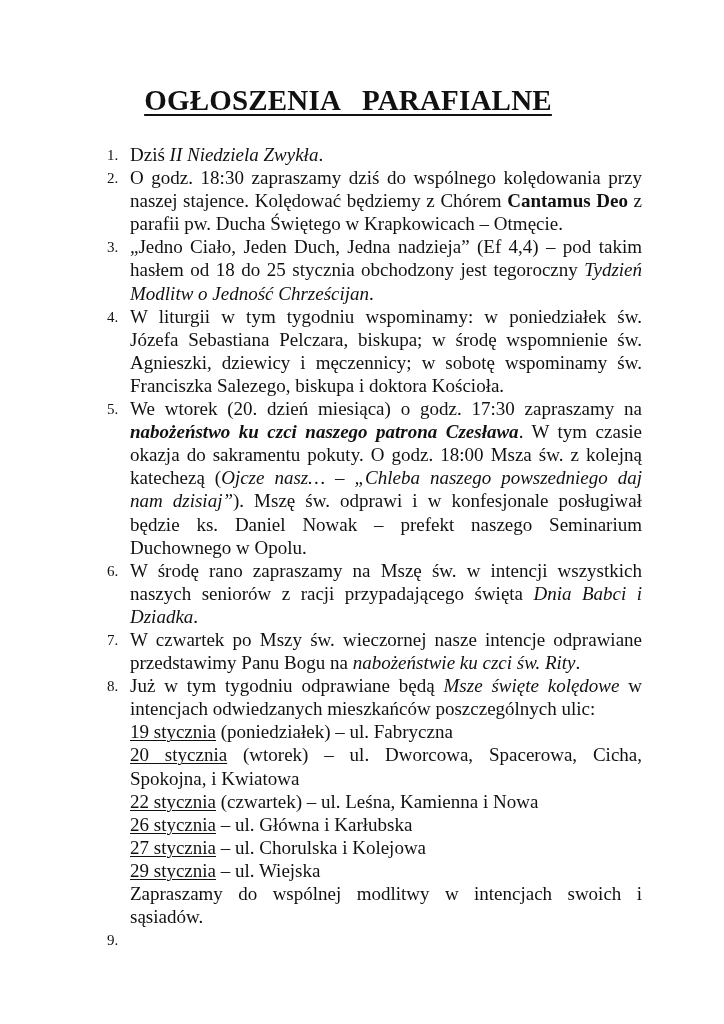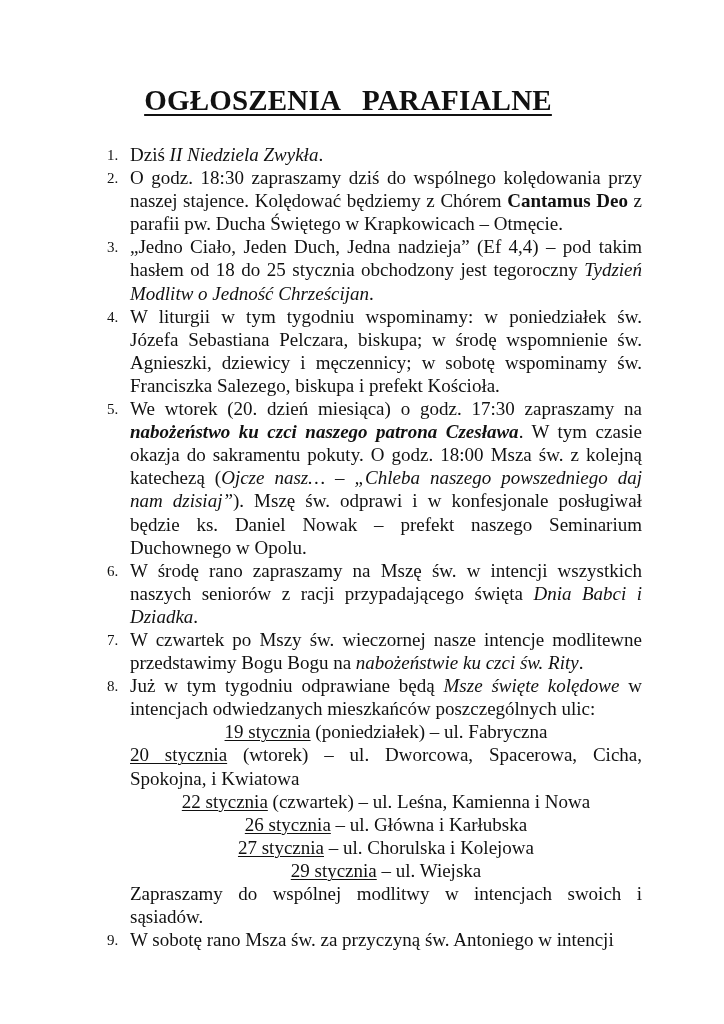--- a/index.html
+++ b/index.html
@@ -4,32 +4,32 @@
 <style>
   html, body { margin: 0; padding: 0; background: #ffffff; }
   body { width: 724px; height: 1024px; position: relative; overflow: hidden;
          font-family: "Liberation Serif", "DejaVu Serif", serif; color: #111; }
   .title { position: absolute; top: 84px; left: 0; width: 696px; text-align: center;
            font-weight: bold; font-size: 29px; text-decoration: underline;
            text-decoration-thickness: 2px; text-underline-offset: 4px; white-space: pre; letter-spacing: 0.2px; }
   ol.list { position: absolute; top: 143px; left: 107px; width: 535px; margin: 0; padding: 0; list-style: none; }
   ol.list > li { position: relative; padding-left: 23px; font-size: 19px; line-height: 23.1px; text-align: justify; }
   .num { position: absolute; left: 0; top: 1px; font-size: 15px; }
-  .sub { display: block; text-align: center; }
+  .sub { display: block; text-align: left; }
   .sub.j { text-align: justify; text-align-last: left; }
   u { text-decoration-thickness: 1px; text-underline-offset: 2px; }
 </style>
 </head>
 <body>
 
 <div class="title">OGŁOSZENIA   PARAFIALNE</div>
 
 <ol class="list" id="list">
     <li><span class="num">1.</span><span>Dziś </span><span style="font-style: italic;">II Niedziela Zwykła</span><span>.</span></li>
     <li><span class="num">2.</span><span>O godz. 18:30 zapraszamy dziś do wspólnego kolędowania przy naszej stajence. </span><span style="font-weight: normal;">Kolędować będziemy z Chórem </span><span style="font-weight: bold; ">Cantamus Deo</span><span> z parafii pw. Ducha Świętego w Krapkowicach – Otmęcie.</span></li>
     <li><span class="num">3.</span><span style="">„Jedno Ciało, Jeden Duch, Jedna nadzieja</span><span>” (Ef 4,4) – pod takim hasłem od 18 do 25 stycznia obchodzony jest tegoroczny </span><span style="font-style: italic;">Tydzień Modlitw o Jedność Chrześcijan</span><span>.</span></li>
-    <li><span class="num">4.</span><span>W liturgii w tym tygodniu wspominamy: w poniedziałek św. Józefa Sebastiana Pelczara, biskupa; w środę wspomnienie św. Agnieszki, dziewicy i męczennicy; w sobotę wspominamy św. Franciszka Salezego, biskupa i prefekt Kościoła.</span></li>
+    <li><span class="num">4.</span><span>W liturgii w tym tygodniu wspominamy: w poniedziałek św. Józefa Sebastiana Pelczara, biskupa; w środę wspomnienie św. Agnieszki, dziewicy i męczennicy; w sobotę wspominamy św. Franciszka Salezego, biskupa i doktora Kościoła.</span></li>
     <li><span class="num">5.</span><span>We wtorek (20. dzień miesiąca) o godz. 17:30 zapraszamy na </span><span style="font-weight: bold; font-style: italic;">nabożeństwo ku czci naszego patrona Czesława</span><span>. W tym czasie okazja do sakramentu pokuty. O godz. 18:00 Msza św. z kolejną katechezą (</span><span style="font-style: italic;">Ojcze nasz… – „Chleba naszego powszedniego daj nam dzisiaj”</span><span>). Mszę św. odprawi i w konfesjonale posługiwał będzie ks. Daniel Nowak – prefekt naszego Seminarium Duchownego w Opolu.</span></li>
     <li><span class="num">6.</span><span>W środę rano zapraszamy na Mszę św. w intencji wszystkich naszych seniorów z racji przypadającego święta </span><span style="font-style: italic;">Dnia Babci i Dziadka</span><span>.</span></li>
-    <li><span class="num">7.</span><span>W czwartek po Mszy św. wieczornej nasze intencje modlitewne przedstawimy Bogu Bogu na </span><span style="font-weight: normal; font-style: italic;">nabożeństwie ku czci św. Rity</span><span>.</span></li>
+    <li><span class="num">7.</span><span>W czwartek po Mszy św. wieczornej nasze intencje odprawiane przedstawimy Panu Bogu na </span><span style="font-weight: normal; font-style: italic;">nabożeństwie ku czci św. Rity</span><span>.</span></li>
     <li><span class="num">8.</span><span>Już w tym tygodniu odprawiane będą </span><span style="font-style: italic;">Msze święte kolędowe</span><span> w intencjach odwiedzanych mieszkańców poszczególnych ulic:</span><span class="sub"><u>19 stycznia</u><span> (poniedziałek) – ul. Fabryczna</span></span><span class="sub j"><u>20 stycznia</u><span> (wtorek) – ul. Dworcowa, Spacerowa, Cicha, Spokojna, i Kwiatowa</span></span><span class="sub"><u>22 stycznia</u><span> (czwartek) – ul. Leśna, Kamienna i Nowa</span></span><span class="sub"><u>26 stycznia</u><span> – ul. Główna i Karłubska</span></span><span class="sub"><u>27 stycznia</u><span> – ul. Chorulska i Kolejowa</span></span><span class="sub"><u>29 stycznia</u><span> – ul. Wiejska</span></span><span class="sub j">Zapraszamy do wspólnej modlitwy w intencjach swoich i sąsiadów.</span></li>
-    <li><span class="num">9.</span><span>W sobotę rano Msza św. za przyczyną św. Antoniego w intencji</span></li>
+    <li><span class="num">9.</span></li>
   </ol>
 
 </body></html>

